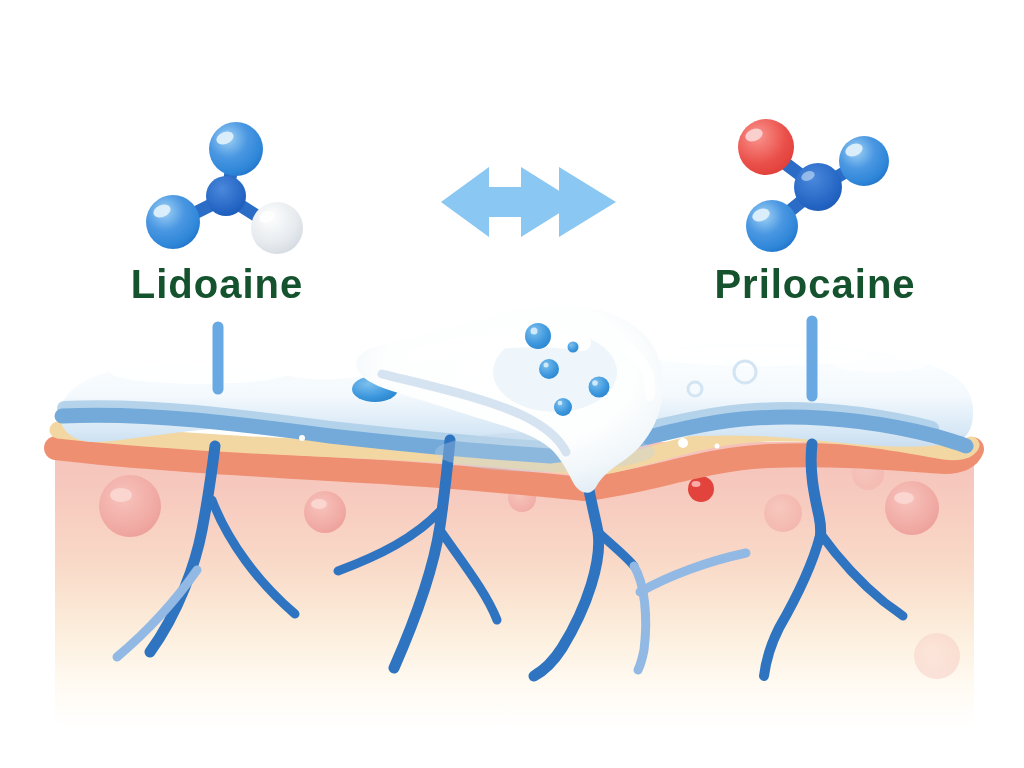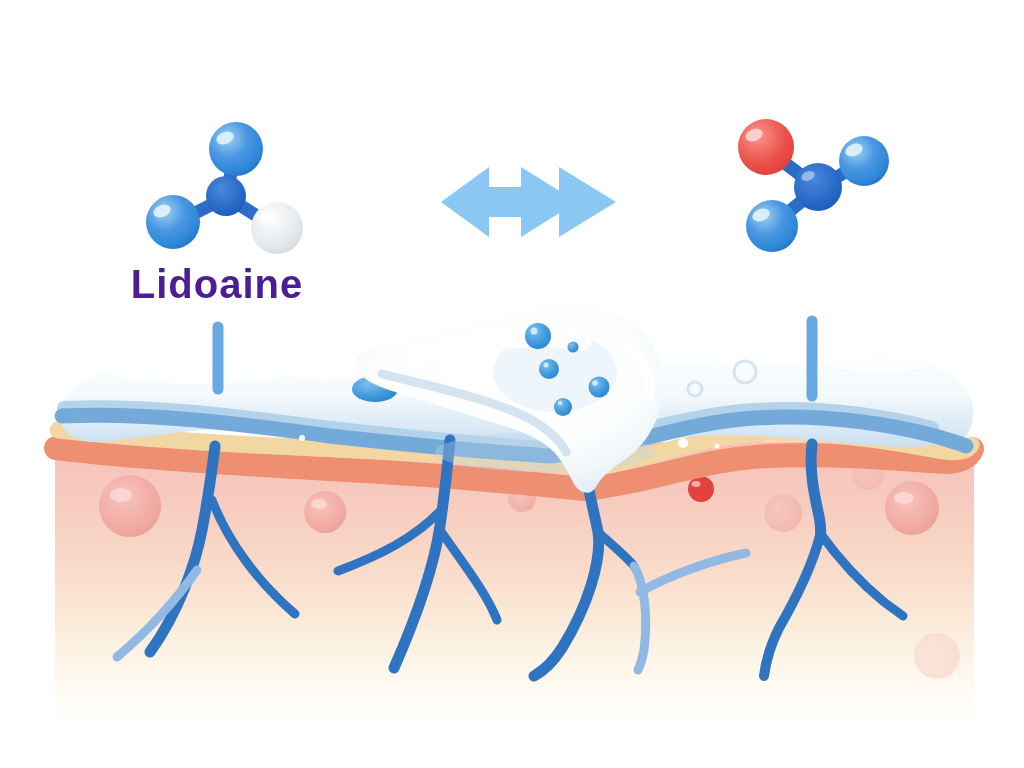--- a/index.html
+++ b/index.html
@@ -1,20 +1,20 @@
 <!DOCTYPE html>
 <html><head>
 <meta charset="utf-8">
 <style>
   html,body{margin:0;padding:0;background:#fff;}
   .stage{position:relative;width:1024px;height:768px;background:#ffffff;overflow:hidden;
          font-family:"Liberation Sans",sans-serif;}
   .stage svg{position:absolute;left:0;top:0;}
   .mol-label{position:absolute;width:320px;text-align:center;
-             font-weight:700;font-size:40px;letter-spacing:1px;color:#4c1d95;}
+             font-weight:700;font-size:40px;letter-spacing:1px;color:#14532d;}
   .lbl-left{left:57px;top:262px;}
   .lbl-right{left:655px;top:262px;}
 </style>
 </head>
 <body>
 
 <div class="stage">
 <svg width="1024" height="768" viewBox="0 0 1024 768">
   <defs>
     <radialGradient id="gBlueSphere" cx="0.35" cy="0.3" r="0.8">
@@ -206,13 +206,14 @@
 
   <g fill="#8ac7f2">
     <polygon points="441,202 489,167 489,237"></polygon>
     <rect x="487" y="187" width="36" height="30"></rect>
     <polygon points="521,167 521,237 577,202"></polygon>
     <polygon points="559,167 559,237 616,202"></polygon>
   </g>
 </svg>
 
   <div class="mol-label lbl-left">Lidoaine</div>
+  <div class="mol-label lbl-right">Prilocaine</div>
 </div>
 
 </body></html>

